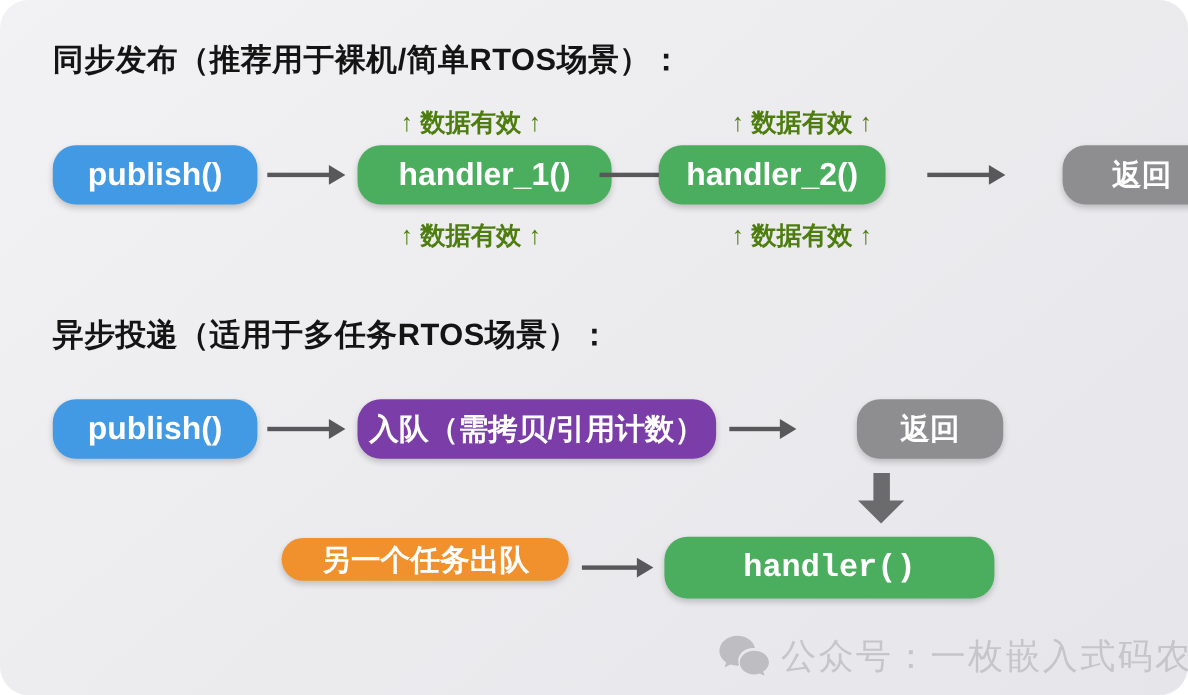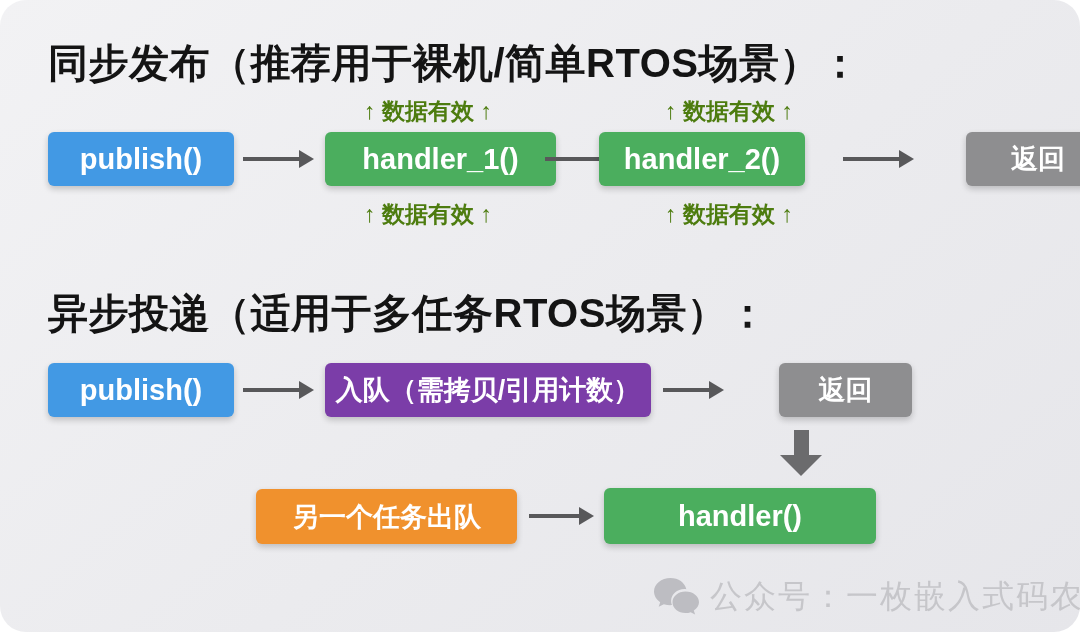--- a/index.html
+++ b/index.html
@@ -7,25 +7,25 @@
     position:relative; width:1080px; height:632px; overflow:hidden;
     background:#ffffff;
     font-family:"Liberation Sans","DejaVu Sans",sans-serif;
   }
   .card {
     position:absolute; left:0; top:0; right:0; bottom:0;
     border-radius:26px;
     background:linear-gradient(140deg,#f2f2f4 0%,#ebebee 55%,#e6e6ea 100%);
   }
   .heading {
-    position:absolute; font-size:40px; font-weight:bold; color:#141414;
+    position:absolute; font-size:28px; font-weight:bold; color:#141414;
     letter-spacing:0.5px; white-space:nowrap;
   }
   .box {
-    position:absolute; height:54px; border-radius:6px;
+    position:absolute; height:54px; border-radius:21px;
     display:flex; align-items:center; justify-content:center;
     color:#ffffff; font-weight:bold; white-space:nowrap;
     box-shadow:0 3px 6px rgba(0,0,0,0.20);
   }
   .box.code { font-size:29px; }
   .box.cn   { font-size:27px; }
   .blue   { background:#4299e4; }
   .green  { background:#4bae5e; }
   .purple { background:#7b3da8; }
   .orange { background:#f0912d; }
@@ -83,23 +83,23 @@
   <div class="heading" style="left:48px; top:286px;">异步投递（适用于多任务RTOS场景）：</div>
 
   <div class="box code blue" style="left:48px; top:363px; width:186px;">publish()</div>
   <div class="arrow" style="left:243px; top:388px; width:58px;"></div>
   <div class="box cn purple" style="left:325px; top:363px; width:326px;">入队（需拷贝/引用计数）</div>
   <div class="arrow" style="left:663px; top:388px; width:48px;"></div>
   <div class="box cn grayb" style="left:735px; top:363px; width:133px;">返回</div>
 
   <div class="down-arrow" style="left:794px; top:430px; height:26px;"></div>
 
-  <div class="box cn orange" style="left:256px; top:489px; width:261px; height:55px;">另一个任务出队</div>
+  <div class="box cn orange" style="left:256px; top:489px; width:261px; height:39px;">另一个任务出队</div>
   <div class="arrow" style="left:529px; top:514px; width:52px;"></div>
-  <div class="box code green" style="left:604px; top:488px; width:272px; height:56px;">handler()</div>
+  <div class="box code green" style="left:604px; top:488px; width:300px; height:56px;font-family:Liberation Mono, monospace;">handler()</div>
 
 
   <div class="watermark" style="left:652px; top:575px;">
     <svg class="wechat-icon" viewBox="0 0 48 42">
       <g fill="#bdbdc2">
         <path d="M18.5 2 C9.4 2 2 8.1 2 15.6 c0 4.3 2.4 8.1 6.2 10.6 l-1.5 4.6 5.2-2.6 c2 .6 4.2 1 6.6 1 .5 0 1 0 1.5-.1 -.6-1.3-.9-2.7-.9-4.2 0-6.5 6-11.8 13.4-11.8 .6 0 1.2 0 1.8.1 C32.9 6.6 26.4 2 18.5 2 Z"></path>
         <path d="M33.5 15.5 c-7.2 0-13 4.8-13 10.8 0 6 5.8 10.8 13 10.8 1.8 0 3.6-.3 5.2-.9 l4.4 2.2-1.3-3.9 c3.3-2 5.2-5 5.2-8.2 0-6-5.8-10.8-13.5-10.8 Z"></path>
       </g>
     </svg>
     <span>公众号：一枚嵌入式码农</span>

